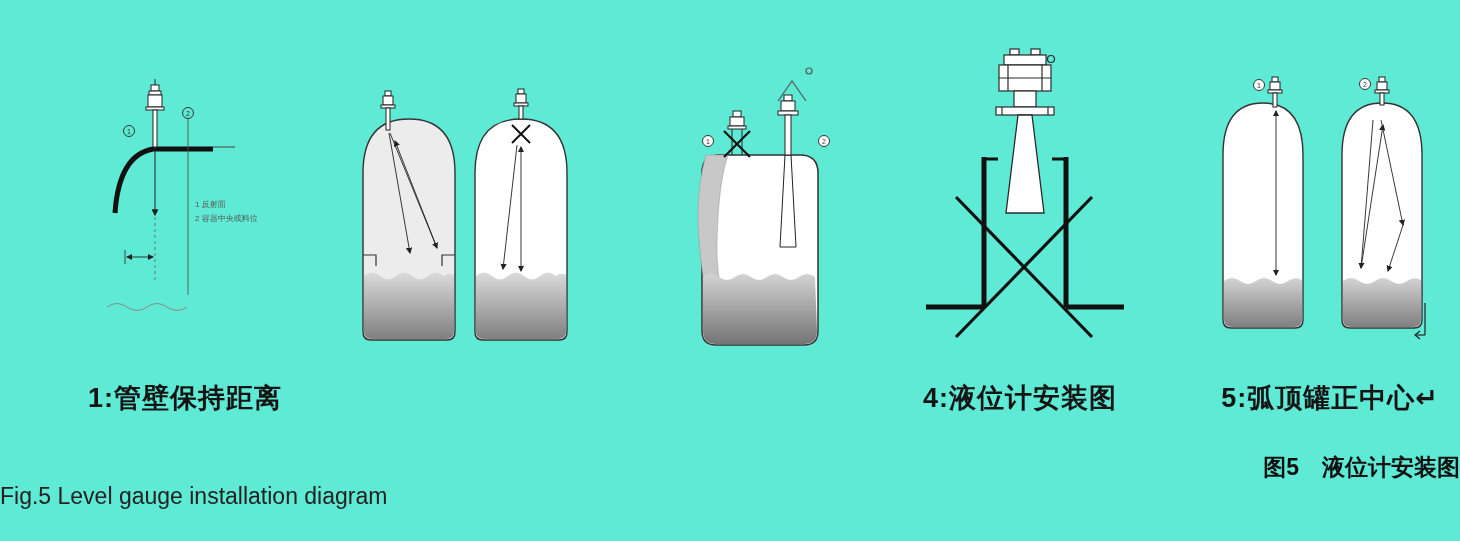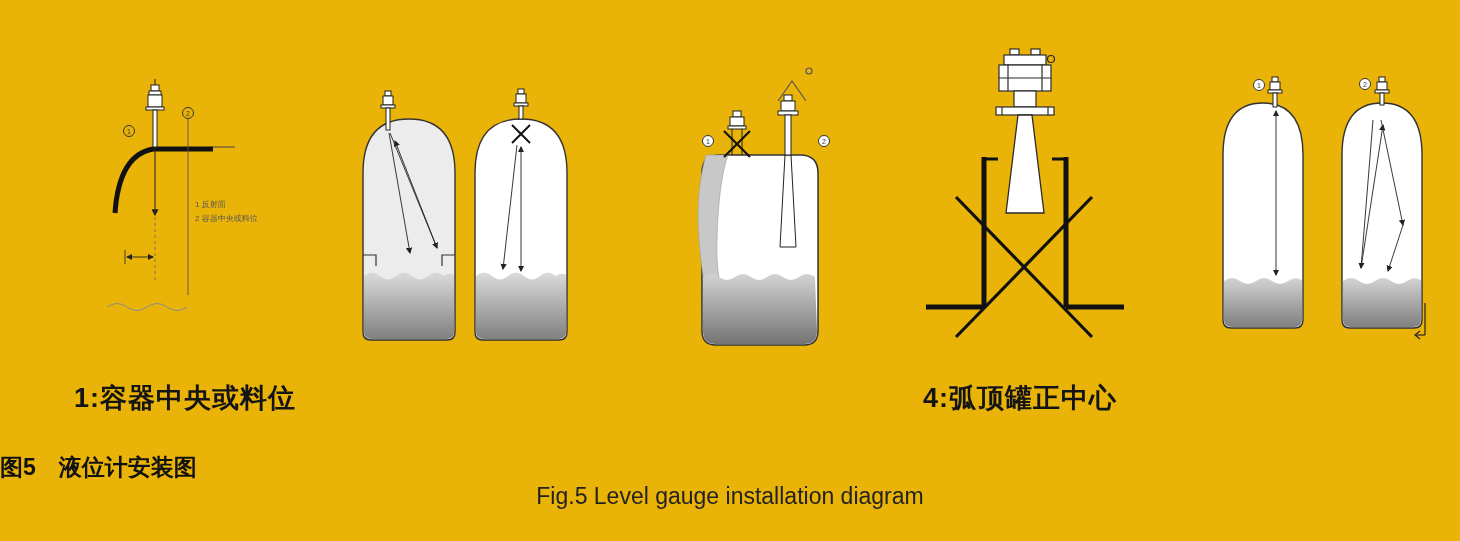--- a/index.html
+++ b/index.html
@@ -1,30 +1,30 @@
 <!DOCTYPE html>
 <html><head>
 <meta charset="utf-8">
 <style>
   html,body{margin:0;padding:0;background:#fff;}
   .stage{
-    position:relative;width:1460px;height:541px;background:#eab308;overflow:hidden;
+    position:relative;width:1460px;height:541px;background:#5eead4;overflow:hidden;
     font-family:"Liberation Sans","DejaVu Sans",sans-serif;color:#141414;
   }
   .fig{position:absolute;}
   .panel-label{
     position:absolute;top:380px;height:34px;text-align:center;
     font-size:27px;font-weight:600;letter-spacing:1px;color:#141414;white-space:nowrap;
   }
   .cap-zh{
-    position:absolute;top:452px;left:0;width:100%;text-align:left;
+    position:absolute;top:452px;left:0;width:100%;text-align:right;
     font-size:23px;font-weight:700;color:#111;
   }
   .cap-en{
-    position:absolute;top:483px;left:0;width:100%;text-align:center;
+    position:absolute;top:483px;left:0;width:100%;text-align:left;
     font-size:23px;font-weight:400;color:#222;
   }
   svg{display:block;}
 </style>
 </head>
 <body>
 
 <div class="stage">
 
   <svg class="fig" style="left:85px;top:55px" width="200" height="290" viewBox="0 0 200 290">
@@ -251,19 +251,20 @@
     </g>
     <path d="M 128 206 q 8 -6 16 0 t 16 0 t 16 0 t 16 0 q 7 -5 14 -1 L 206 245 Q 206 252 198 252 L 136 252 Q 128 252 128 245 Z" fill="url(#lg5)"></path>
 
     <g stroke="#222" stroke-width="1.2" fill="none">
       <line x1="210" y1="228" x2="210" y2="260"></line>
       <line x1="210" y1="260" x2="201" y2="260"></line>
       <path d="M 205 256 L 200 260 L 205 264" fill="none"></path>
     </g>
   </svg>
 
-  <div class="panel-label" style="left:60px;width:250px">1:容器中央或料位</div>
-  <div class="panel-label" style="left:895px;width:250px">4:弧顶罐正中心</div>
+  <div class="panel-label" style="left:60px;width:250px">1:管壁保持距离</div>
+  <div class="panel-label" style="left:895px;width:250px">4:液位计安装图</div>
+  <div class="panel-label" style="left:1200px;width:260px">5:弧顶罐正中心↵</div>
 
   <div class="cap-zh">图5　液位计安装图</div>
   <div class="cap-en">Fig.5   Level gauge installation diagram</div>
 
 </div>
 
 </body></html>

